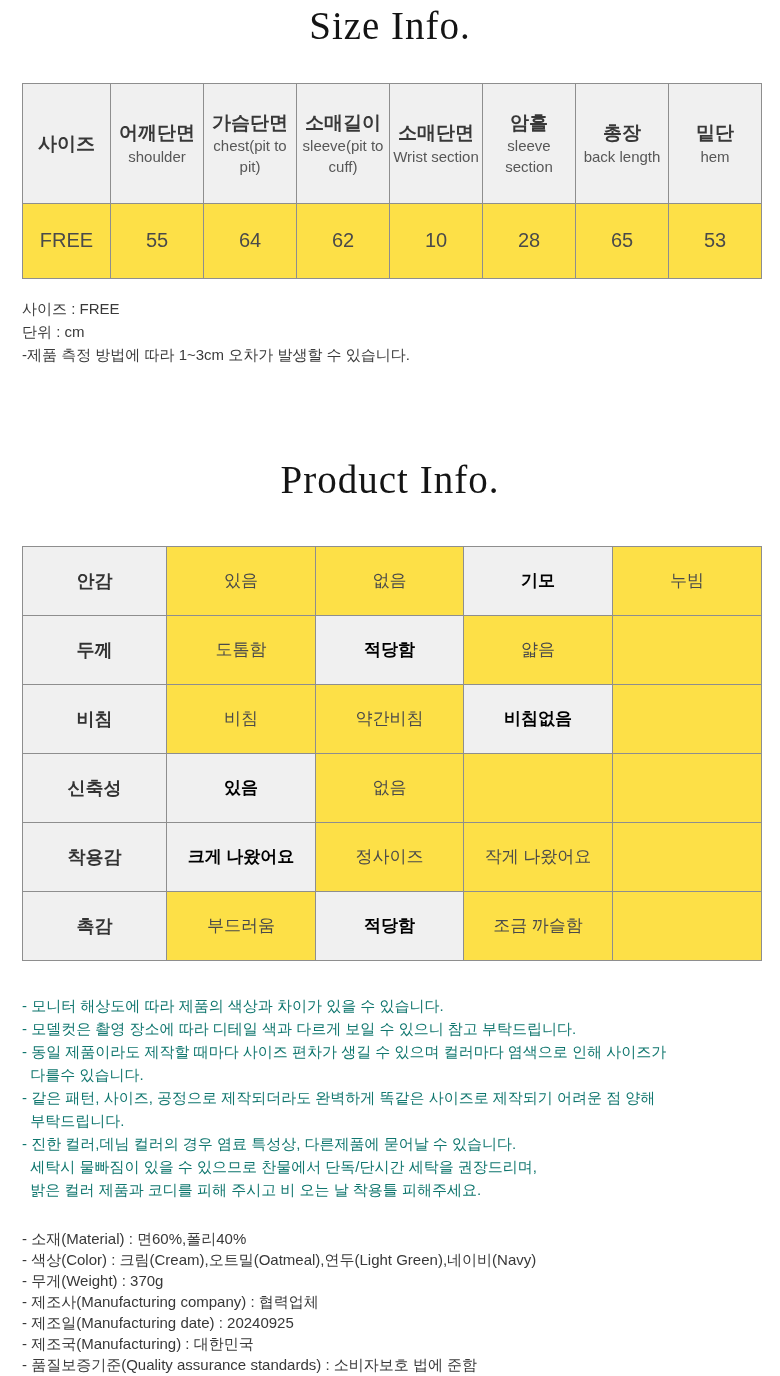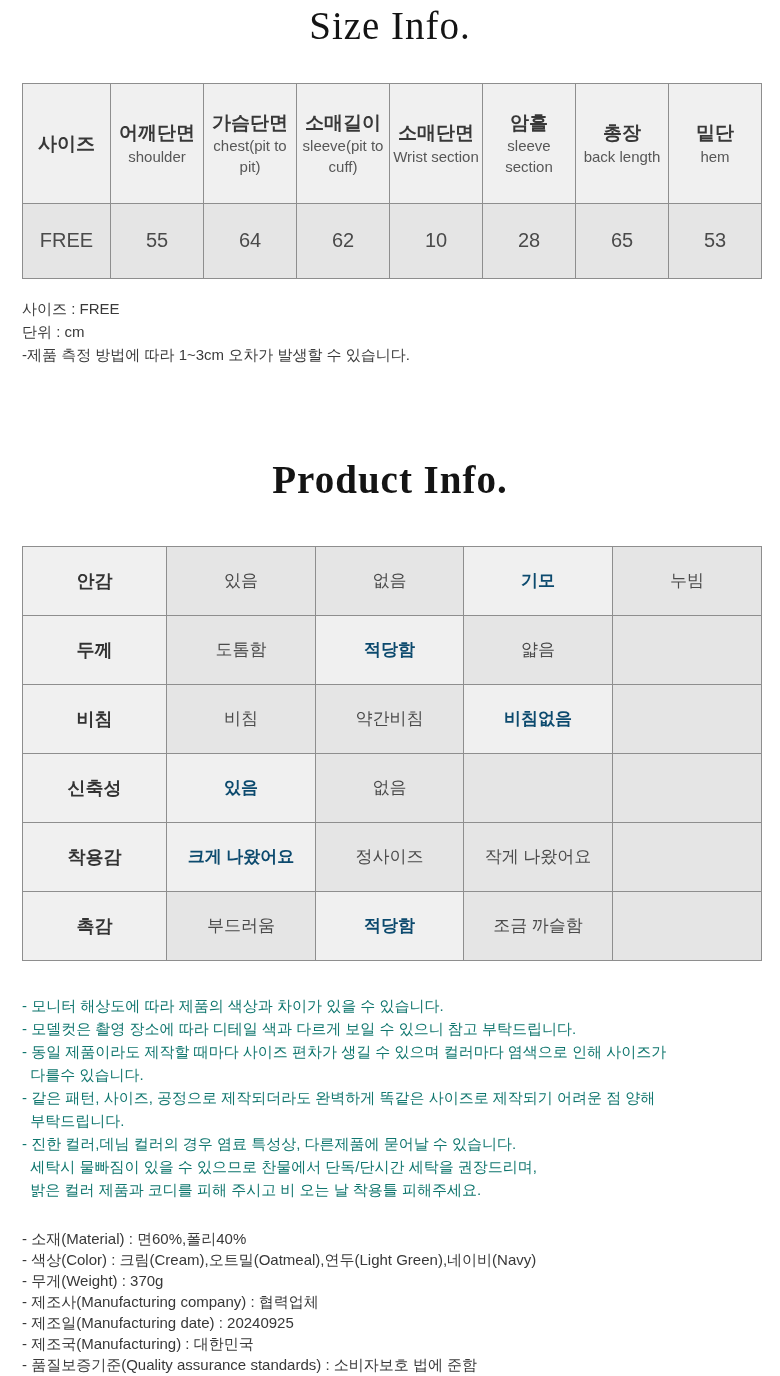--- a/index.html
+++ b/index.html
@@ -20,34 +20,34 @@
   .page{width:780px;padding-top:4px;border-radius:6px;}
   .big-title{
     font-family:"Liberation Serif","DejaVu Serif",serif;
     font-weight:400;
     font-size:39px;
     letter-spacing:1px;
     color:var(--title);
     text-align:center;
     line-height:1.15;
   }
-  .title-product{margin-top:92px;font-weight:bold;}
+  .title-product{margin-top:92px;}
 
   table{
     border-collapse:collapse;
     table-layout:fixed;
     margin-left:22px;
     width:739px;
   }
   td,th{
     border:1px solid var(--border);
     text-align:center;
     vertical-align:middle;
     font-weight:400;
-    background:#e5e5e5;
+    background:#fde047;
     padding:2px;
     overflow:hidden;
   }
   
   .size-table{margin-top:34px;}
   .size-table th{
     background:var(--hl-bg);
     height:120px;
   }
   .size-table td{height:75px;font-size:20px;color:#4a4a4a;}
@@ -64,21 +64,21 @@
   .product-table{margin-top:43px;}
   .product-table th,.product-table td{height:69px;font-size:17px;}
   .product-table th{
     background:var(--hl-bg);
     font-weight:700;font-size:18px;color:#333333;
   }
   .product-table td{color:#4a4a4a;}
   .product-table td.selected{
     background:var(--hl-bg);
     font-weight:700;
-    color:#0c4a6e;
+    color:#000000;
   }
 
   
   .disclaimers{margin:33px 0 0 22px;}
   .disclaimers .note-line{
     font-size:15px;color:#0f766e;line-height:23px;white-space:pre;
   }
   .materials{margin:27px 0 6px 22px;}
   .materials .note-line{
     font-size:15px;color:#383838;line-height:21px;white-space:pre;

